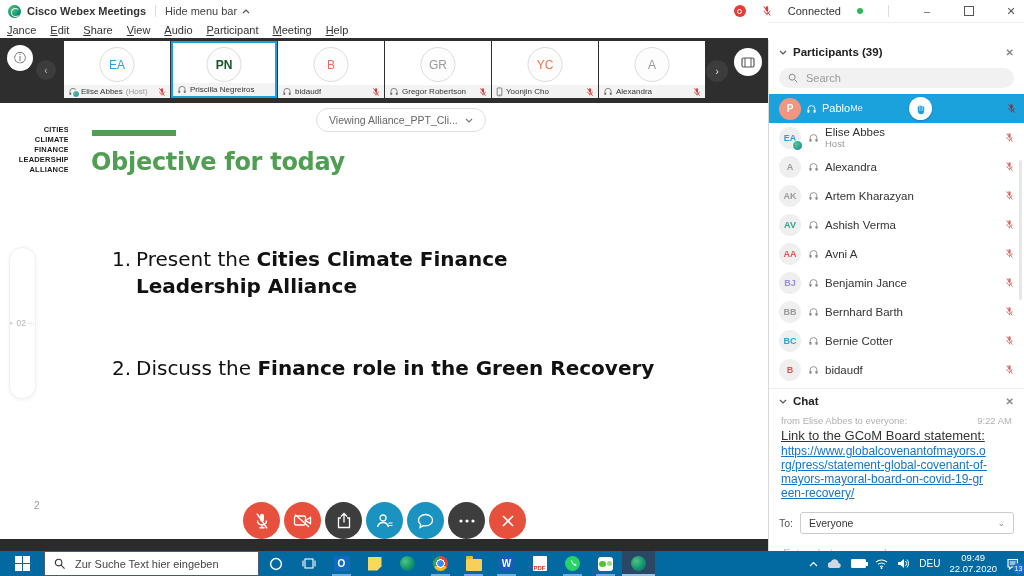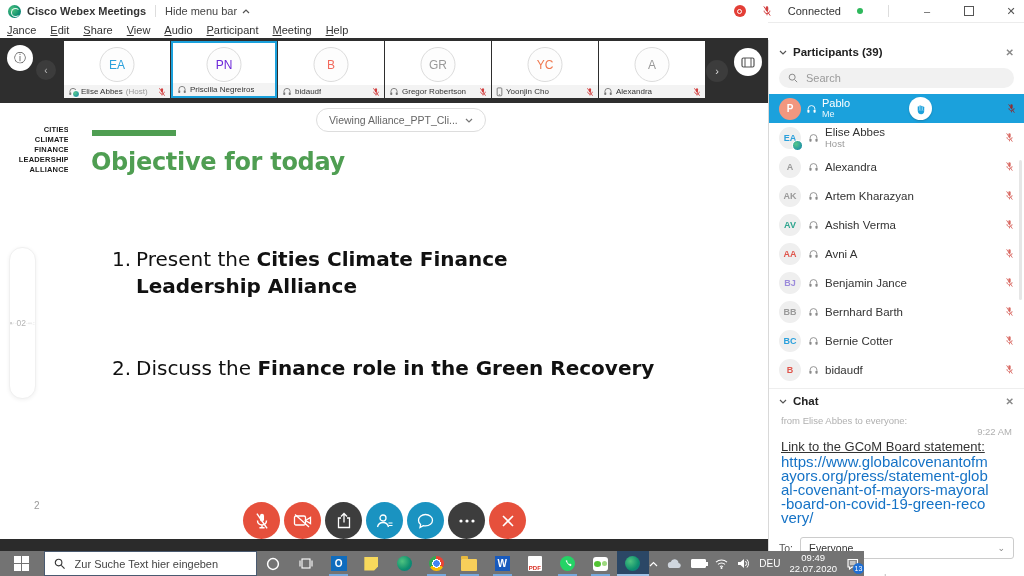--- a/index.html
+++ b/index.html
@@ -92,55 +92,55 @@
   .panel{position:absolute;left:768px;top:40px;width:256px;height:511px;background:#fff;border-left:1px solid #d9d9d9;box-sizing:border-box;}
   .sec-header{display:flex;align-items:center;padding:0 10px;height:24px;font-size:11.5px;font-weight:bold;color:#222;gap:6px;}
   .sec-close{margin-left:auto;color:#888;font-size:10px;}
   .p-search{margin:4px 10px 6px;height:20px;background:#f1f1f1;border-radius:10px;display:flex;align-items:center;
             gap:6px;padding:0 9px;}
   .p-search input{border:none;background:transparent;outline:none;font-size:11px;color:#555;width:180px;font-family:inherit;}
   .p-search input::placeholder{color:#9a9a9a;}
   .me-row{height:29px;background:#1BA1DC;display:flex;align-items:center;padding:0 10px;color:#fff;position:relative;}
   .me-avatar{width:22px;height:22px;border-radius:50%;background:#F2977F;color:#fff;font-size:10px;font-weight:bold;
              display:flex;align-items:center;justify-content:center;}
-  .me-names{display:flex;flex-direction:column;line-height:11px;margin-left:5px;}
+  .me-names{display:flex;flex-direction:row;line-height:11px;margin-left:5px;}
   .me-name{font-size:11px;}
   .me-role{font-size:9px;opacity:.9;}
   .hand-btn{position:absolute;left:140px;top:3px;width:23px;height:23px;border-radius:50%;background:#fff;
             display:flex;align-items:center;justify-content:center;box-shadow:0 1px 2px rgba(0,0,0,.2);}
   .me-mic{position:absolute;right:8px;top:9px;}
   .p-list{}
   .p-row{height:29px;display:flex;align-items:center;padding:0 10px;}
   .p-avatar{width:22px;height:22px;border-radius:50%;background:#efefef;font-size:9px;font-weight:bold;
             display:flex;align-items:center;justify-content:center;position:relative;flex:0 0 auto;}
   .p-badge{position:absolute;right:-2px;bottom:-2px;width:9px;height:9px;border-radius:50%;
            background:radial-gradient(circle at 35% 35%,#56c888,#0b7fae);border:1.5px solid #fff;}
   .p-headset{margin:0 6px 0 7px;flex:0 0 auto;}
   .p-names{display:flex;flex-direction:column;line-height:12px;}
   .p-name{font-size:11.5px;color:#333;}
   .p-role{font-size:9.5px;color:#9a9a9a;}
   .p-mic{margin-left:auto;}
   .list-scrollbar{position:absolute;right:2px;top:120px;width:3px;height:140px;background:#e6e6e6;border-radius:2px;}
 
   .chat-section{position:absolute;left:0;top:348px;width:100%;border-top:1px solid #eee;background:#fff;}
-  .chat-meta{display:flex;padding:2px 12px 0;font-size:9.5px;color:#b0b0b0;flex-direction:column;}
+  .chat-meta{display:flex;padding:2px 12px 0;font-size:9.5px;color:#b0b0b0;}
   .chat-time{margin-left:auto;}
   .chat-text{padding:2px 12px 0;font-size:13px;color:#333;text-decoration:underline;}
-  .chat-link{display:block;padding:1px 12px 0;font-size:15px;color:#1673c6;
+  .chat-link{display:block;padding:1px 12px 0;font-size:12px;color:#1673c6;text-decoration:underline;
              word-break:break-all;line-height:14px;width:232px;box-sizing:border-box;}
   .to-row{display:flex;align-items:center;padding:0 10px;margin-top:12px;font-size:10.5px;color:#555;}
   .to-select{flex:1;height:20px;border:1px solid #ccc;border-radius:3px;margin-left:7px;display:flex;
              align-items:center;padding:0 8px;font-size:10.5px;color:#333;}
   .to-caret{margin-left:auto;color:#888;font-size:9px;}
   .chat-input-wrap{padding:9px 12px;}
   .chat-input{border:none;outline:none;font-size:11px;color:#555;width:220px;font-family:inherit;}
   .chat-input::placeholder{color:#bdbdbd;}
 
   
-  .taskbar{position:absolute;left:0;top:551px;width:864px;height:25px;background:#737373;display:flex;align-items:stretch;}
+  .taskbar{position:absolute;left:0;top:551px;width:1024px;height:25px;background:#0369a1;display:flex;align-items:stretch;}
   .tb-start{width:44px;display:flex;align-items:center;justify-content:center;}
   .win-logo{display:grid;grid-template-columns:7px 7px;grid-template-rows:7px 7px;gap:1px;}
   .win-logo span{background:#fff;}
   .tb-search{width:215px;background:#fff;display:flex;align-items:center;gap:8px;padding:0 9px;border:1px solid #4a5a70;box-sizing:border-box;}
   .tb-search input{border:none;outline:none;font-size:11px;color:#333;width:160px;font-family:inherit;background:transparent;}
   .tb-search input::placeholder{color:#444;}
   .tb-app{width:33px;display:flex;align-items:center;justify-content:center;position:relative;}
   .tb-app.open::after{content:"";position:absolute;left:7px;right:7px;bottom:0;height:2px;background:#76a9dd;}
   .tb-app.current{background:#2b4766;}
   .tb-app.current::after{left:0;right:0;background:#9fc3e8;}
@@ -239,21 +239,21 @@
               <rect x="5.2" y="1.5" width="3.6" height="7" rx="1.8" fill="#d23f3f" stroke="none"></rect>
               <path d="M3 7.5c0 2.3 1.8 4 4 4s4-1.7 4-4M7 11.5V14"></path>
               <path d="M2.5 1.5l9 13"></path>
             </g>
           </svg>
     </div>
   </div>
 
   <div class="tile active">
     <div class="tile-avatar">
-          <span class="tile-initials" style="color: #6d28d9;">PN</span>
+          <span class="tile-initials" style="color: #14532d; font-weight: bold;">PN</span>
         </div>
     <div class="tile-label">
       <span class="devwrap">
         <svg class="ic-headset" width="10" height="9" viewBox="0 0 16 14">
               <path d="M3 8V7a5 5 0 0 1 10 0v1" fill="none" stroke="#777" stroke-width="1.4"></path>
               <rect x="2" y="8" width="3.2" height="4.5" rx="1.2" fill="#777"></rect>
               <rect x="10.8" y="8" width="3.2" height="4.5" rx="1.2" fill="#777"></rect>
             </svg>
 
       </span>

